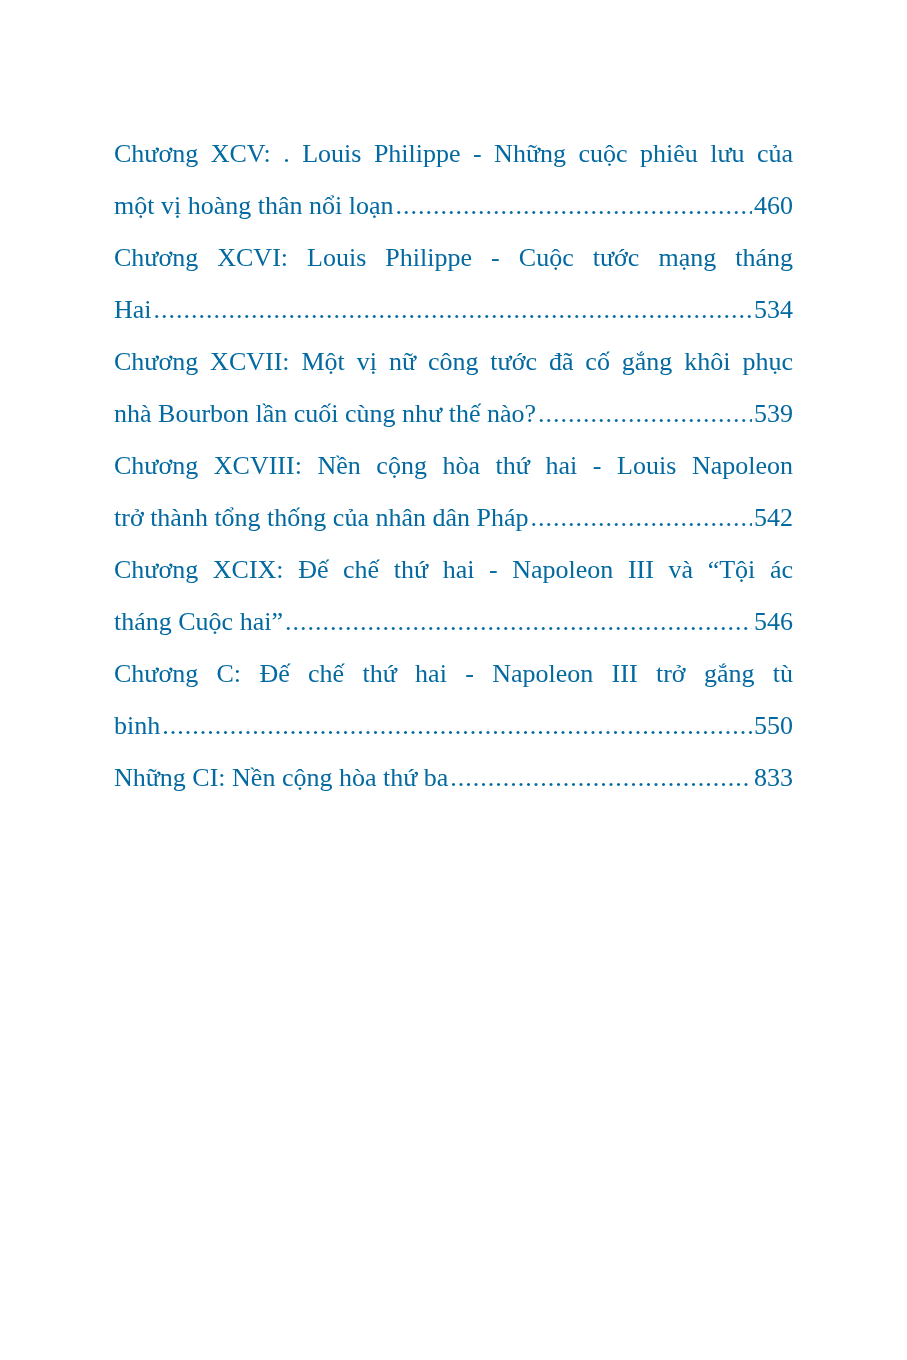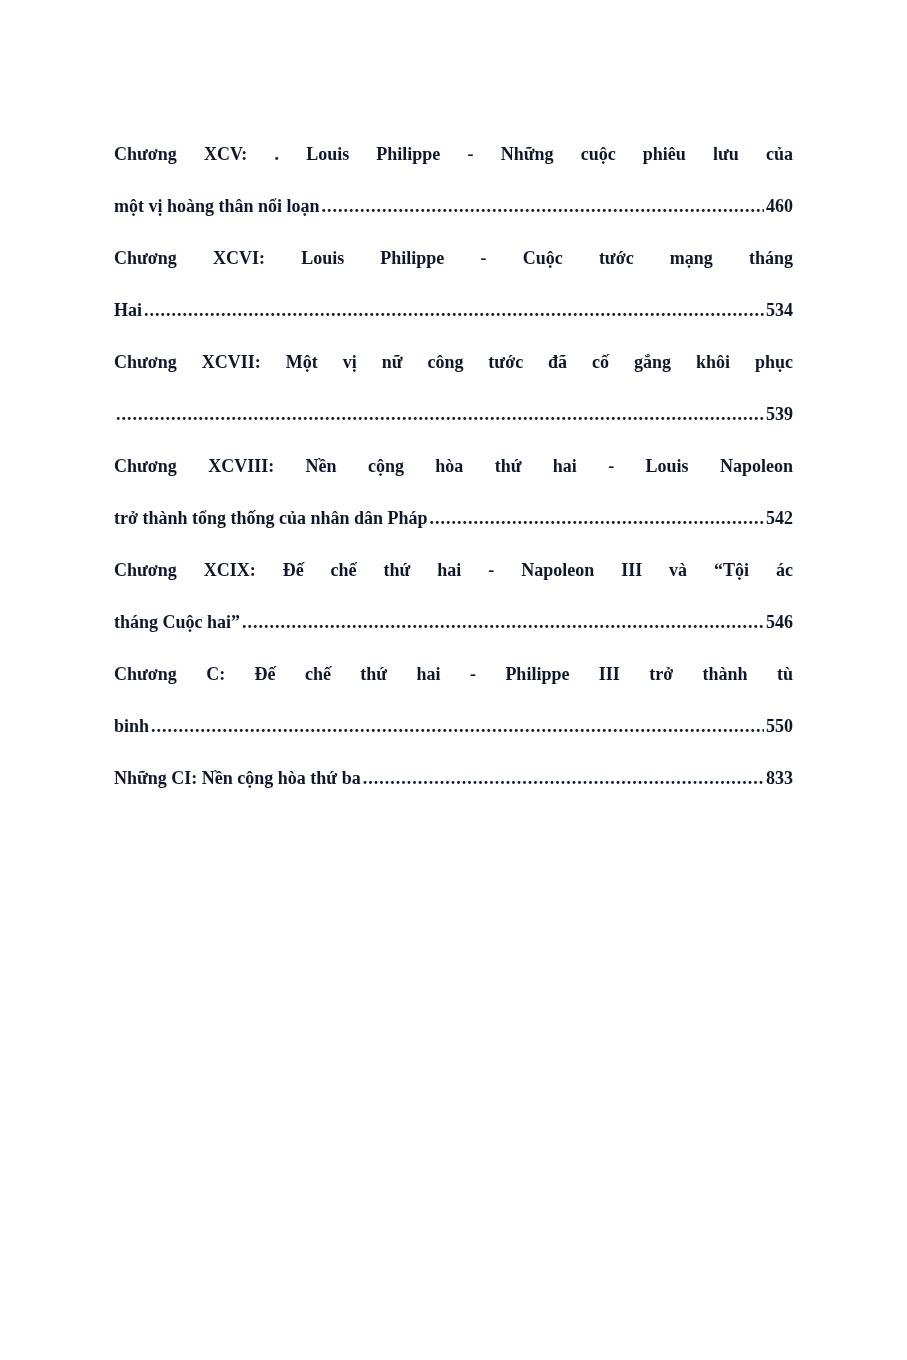--- a/index.html
+++ b/index.html
@@ -12,23 +12,22 @@
       height: 1360px;
       position: relative;
       overflow: hidden;
     }
     .page {
       position: absolute;
       left: 114px;
       top: 128px;
       width: 679px;
       font-family: "Liberation Serif", "DejaVu Serif", serif;
-      font-size: 18px;
-      color: #0f172a;
-      font-weight: bold;
+      font-size: 26px;
+      color: #0369a1;
     }
     .entry {
       margin: 0;
     }
     .line {
       height: 52px;
       line-height: 52px;
       white-space: nowrap;
       overflow: hidden;
     }
@@ -76,20 +75,21 @@
     <div class="line leader">
       <span class="txt">Hai </span>
       <span class="dots"></span>
       <span class="num">534</span>
     </div>
   </div>
 
   <div class="entry">
     <div class="line justify">Chương XCVII:  Một vị nữ công tước đã cố gắng khôi phục</div>
     <div class="line leader">
+      <span class="txt">nhà Bourbon lần cuối cùng như thế nào?</span>
       <span class="dots"></span>
       <span class="num">539</span>
     </div>
   </div>
 
   <div class="entry">
     <div class="line justify">Chương XCVIII:  Nền cộng hòa thứ hai - Louis Napoleon</div>
     <div class="line leader">
       <span class="txt">trở thành tổng thống của nhân dân Pháp</span>
       <span class="dots"></span>
@@ -100,21 +100,21 @@
   <div class="entry">
     <div class="line justify">Chương XCIX: Đế chế thứ hai - Napoleon III và “Tội ác</div>
     <div class="line leader">
       <span class="txt">tháng Cuộc hai” </span>
       <span class="dots"></span>
       <span class="num">546</span>
     </div>
   </div>
 
   <div class="entry">
-    <div class="line justify">Chương C: Đế chế thứ hai - Philippe III trở thành tù</div>
+    <div class="line justify">Chương C: Đế chế thứ hai - Napoleon III trở gắng tù</div>
     <div class="line leader">
       <span class="txt">binh</span>
       <span class="dots"></span>
       <span class="num">550</span>
     </div>
   </div>
 
   <div class="entry">
     <div class="line leader">
       <span class="txt">Những CI: Nền cộng hòa thứ ba</span>

